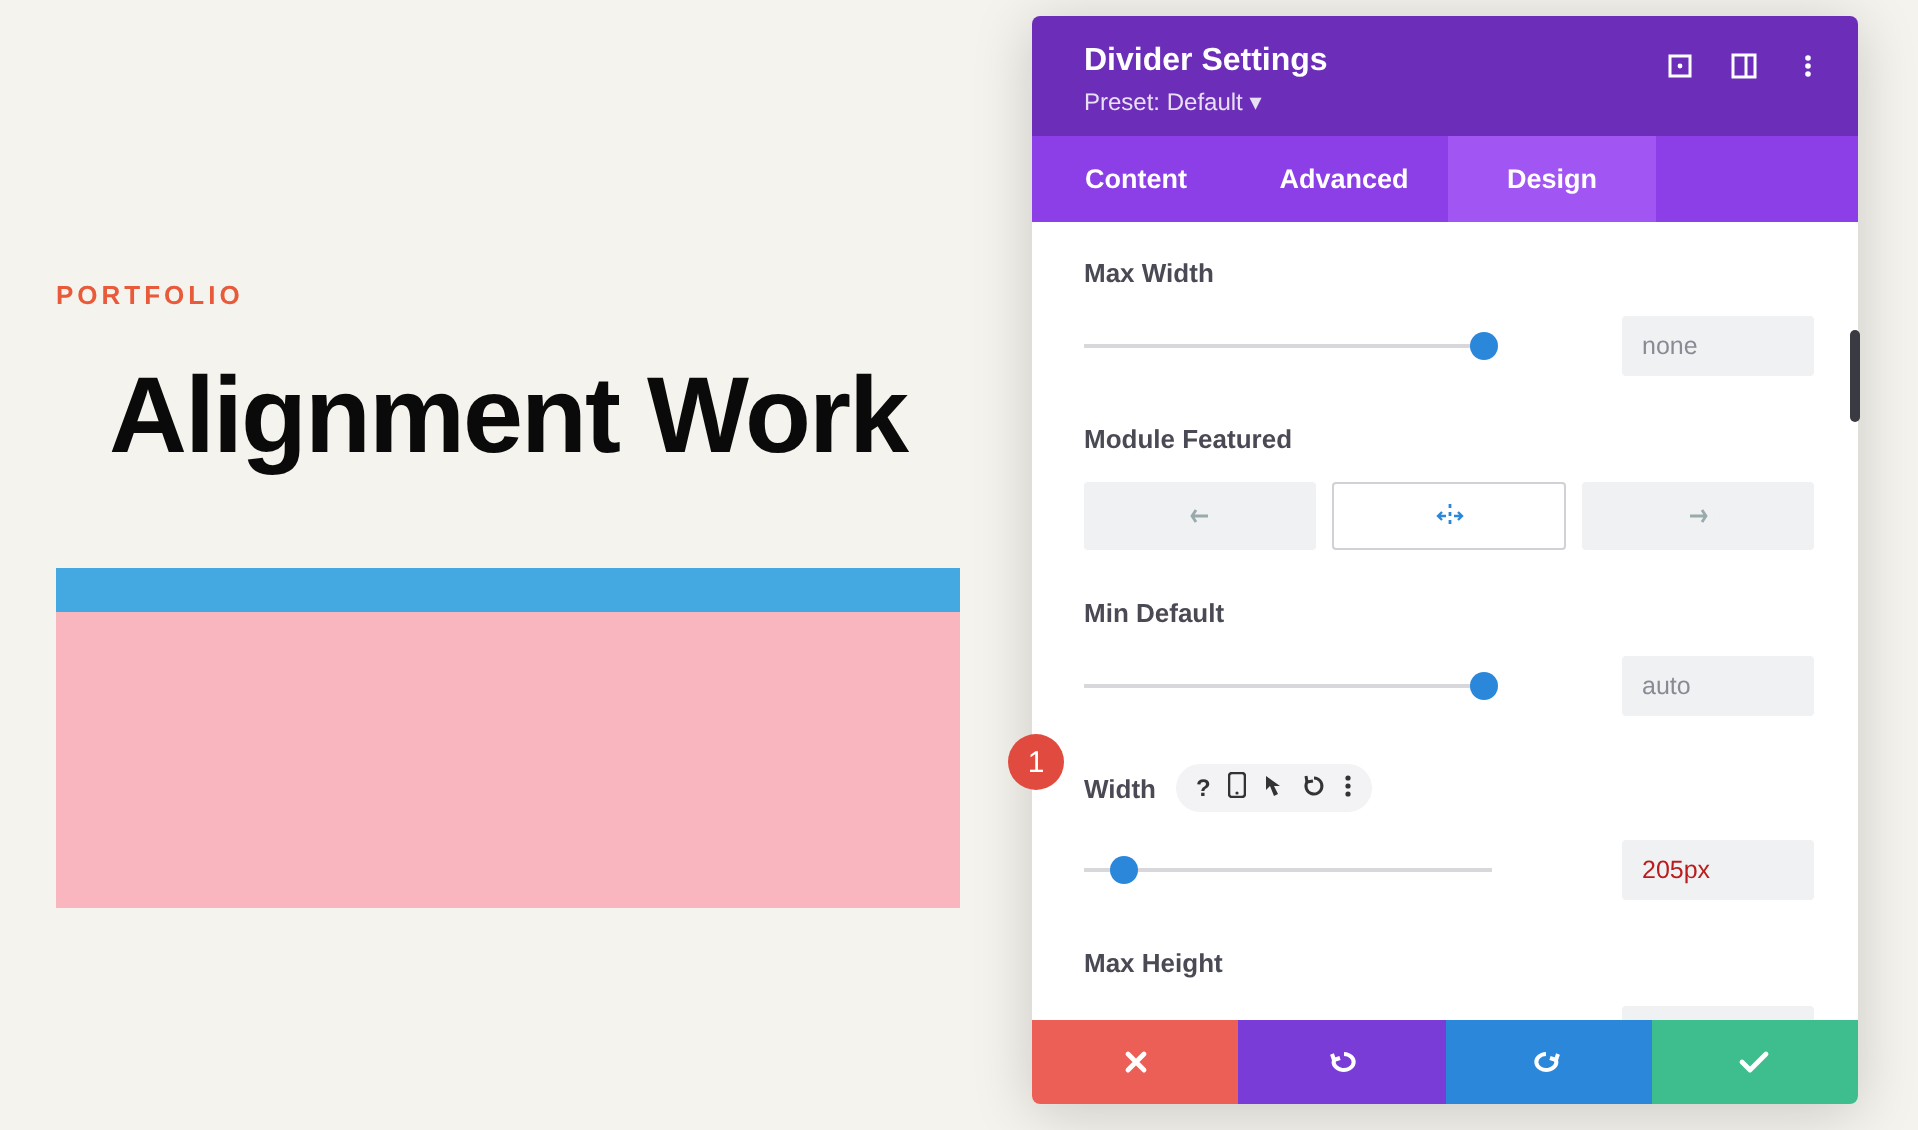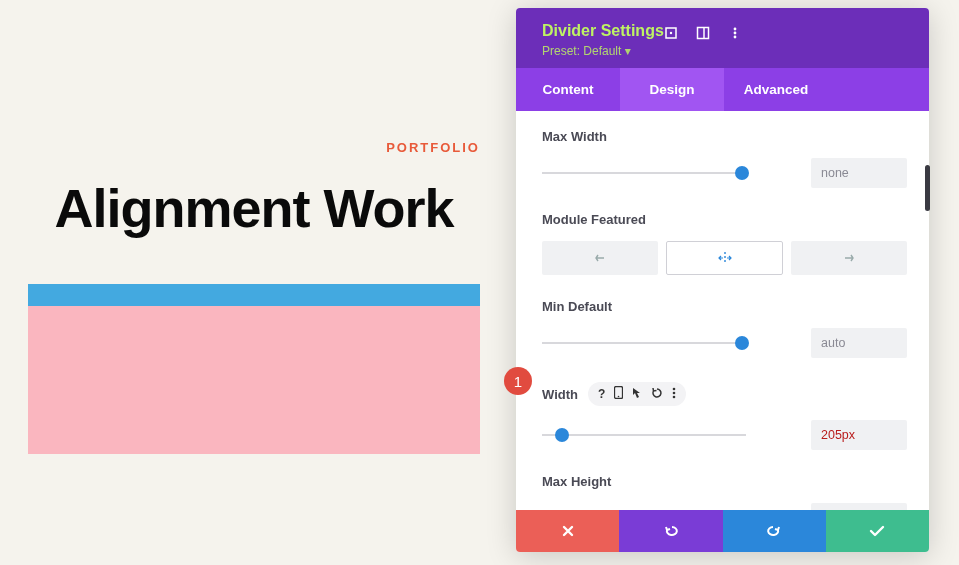--- a/index.html
+++ b/index.html
@@ -15,21 +15,21 @@
     position: absolute;
     left: 0; top: 0;
     width: 500px;
     padding: 140px 0 0 28px;
   }
   .portfolio-label {
     color: #e85a3a;
     font-size: 13px;
     font-weight: 700;
     letter-spacing: 2px;
-    text-align: right;
+    text-align: left;
     width: 452px;
     margin-bottom: 22px;
   }
   .featured-heading {
     font-size: 54px;
     font-weight: 900;
     color: #0a0a0a;
     letter-spacing: -1px;
     width: 452px;
     text-align: center;
@@ -54,23 +54,24 @@
     height: 544px;
     background: #fff;
     box-shadow: 0 4px 30px rgba(0,0,0,0.18);
     border-radius: 4px;
     overflow: hidden;
     display: flex;
     flex-direction: column;
   }
   .panel-header {
     background: #6c2eb9;
-    color: #bef264;
+    color: #ffffff;
     padding: 14px 18px 10px 26px;
     display: flex;
+    justify-content: space-between;
     align-items: flex-start;
   }
   .panel-title {
     font-size: 16px;
     font-weight: 700;
   }
   .panel-preset {
     font-size: 12px;
     opacity: 0.85;
     margin-top: 4px;
@@ -266,22 +267,22 @@
             <circle cx="7" cy="3" r="1.4" fill="#fff"></circle>
             <circle cx="7" cy="7" r="1.4" fill="#fff"></circle>
             <circle cx="7" cy="11" r="1.4" fill="#fff"></circle>
           </svg>
       </span>
     </div>
   </div>
 
   <div class="tabs">
     <div class="tab">Content</div>
+    <div class="tab">Advanced</div>
     <div class="tab active">Design</div>
-    <div class="tab">Advanced</div>
   </div>
 
   <div class="panel-body">
 
     <div class="field">
       <div class="field-label">Max Width</div>
       <div class="slider-row">
         <div class="slider">
           <div class="slider-track"></div>
           <div class="slider-knob" style="left:98%"></div>

